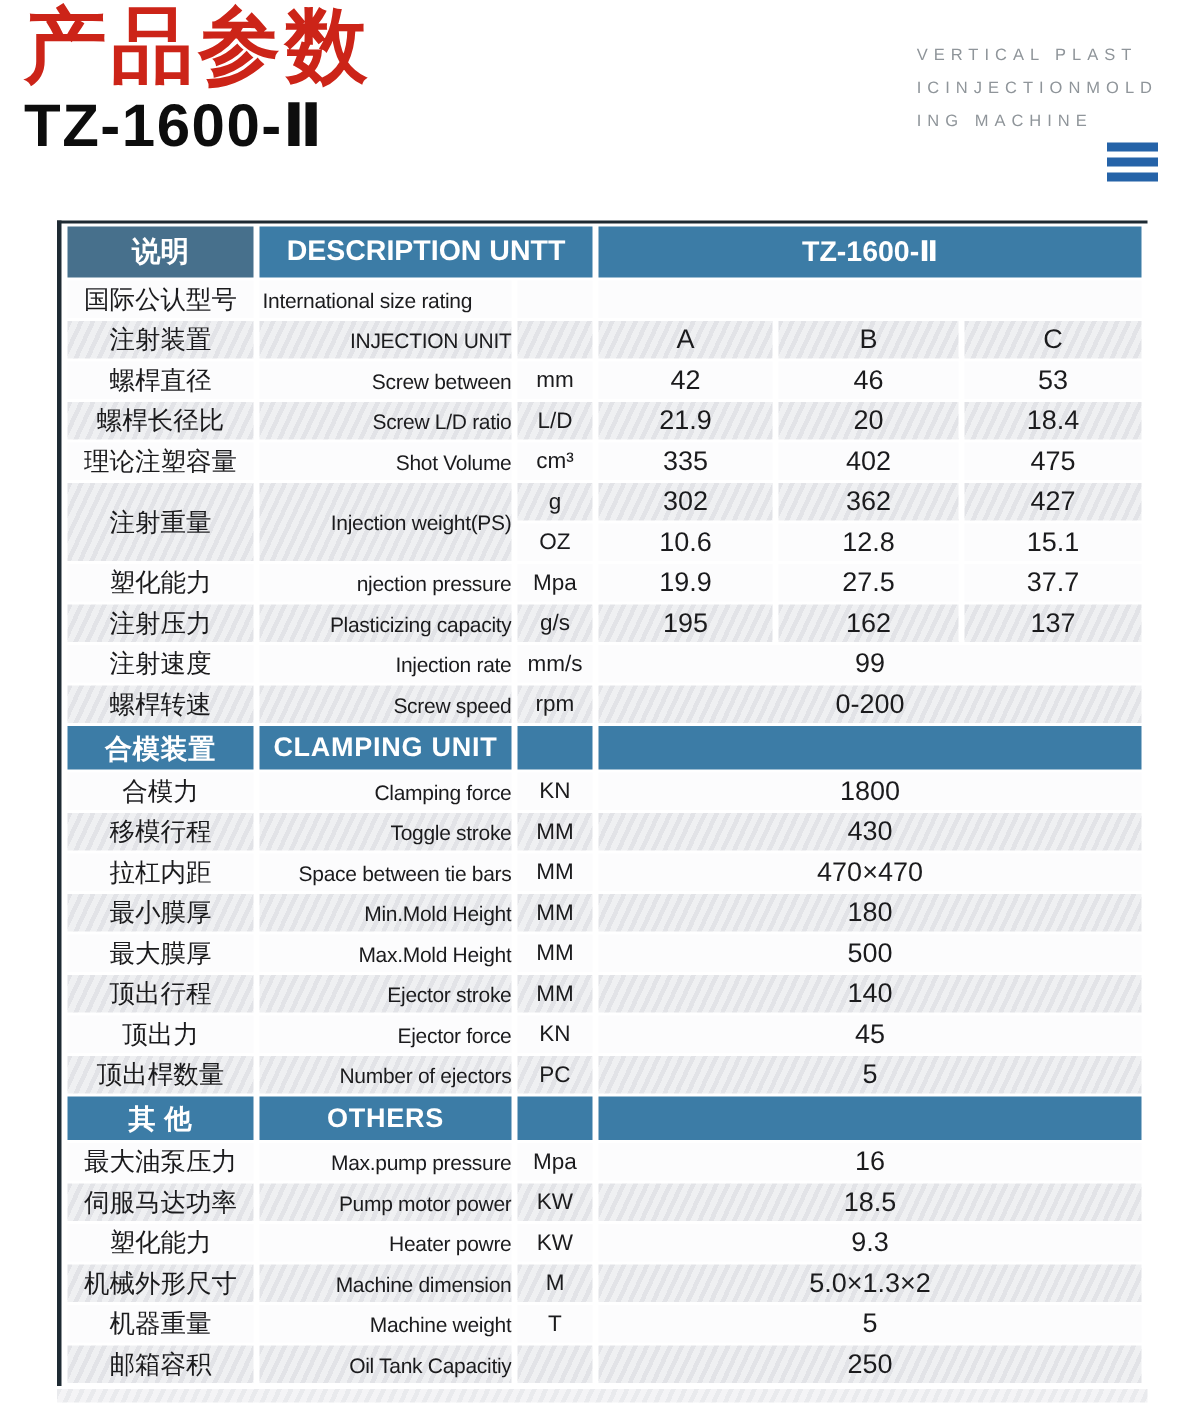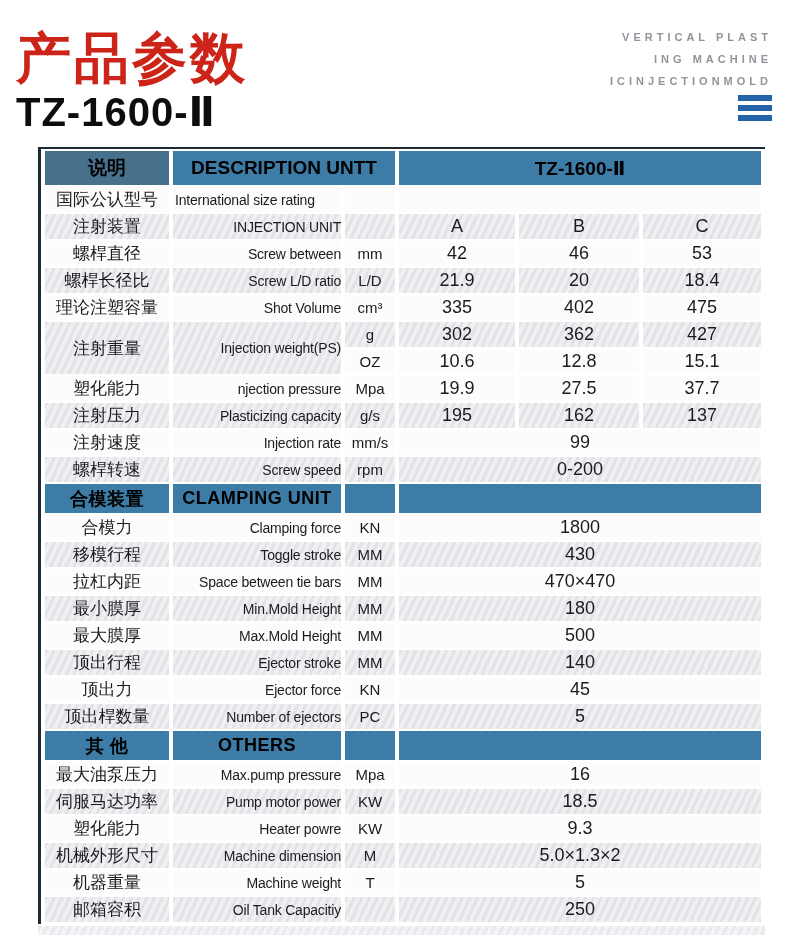--- a/index.html
+++ b/index.html
@@ -10,30 +10,30 @@
     --menu-blue:#2563a8;
     --gray:#8f959a;
     --text:#1b1b1d;
   }
   *{box-sizing:border-box;}
   html,body{margin:0;padding:0;}
   body{
     width:790px;height:950px;background:#ffffff;overflow:hidden;
     font-family:"Liberation Sans","DejaVu Sans",sans-serif;color:var(--text);
   }
-  .top{position:relative;height:147px;padding:28px 18px 0 16px;}
+  .top{position:relative;height:147px;padding:0 18px 0 16px;}
   .title-cn{
     color:var(--red);font-size:55px;font-weight:bold;letter-spacing:3px;line-height:1.1;
   }
   .model{
     color:#0d0d0d;font-size:40px;font-weight:bold;letter-spacing:1px;line-height:1.05;margin-top:2px;
   }
   .tagline{
-    position:absolute;top:26px;right:18px;text-align:right;
-    color:var(--gray);font-size:11px;font-weight:bold;letter-spacing:4px;line-height:22px;
+    position:absolute;top:26px;right:18px;
+    color:var(--gray);font-size:11px;font-weight:normal;letter-spacing:4px;line-height:22px;
   }
   .menu{position:absolute;top:95px;right:18px;width:34px;}
   .menu .bar{height:6px;background:var(--menu-blue);margin-bottom:4px;}
   .menu .bar:last-child{margin-bottom:0;}
 
   .table-wrap{
     margin-left:38px;width:727px;
     border-left:3px solid var(--dark);
     border-top:2px solid var(--dark);
   }
@@ -41,21 +41,21 @@
     border-collapse:separate;border-spacing:4px 2px;
     width:724px;table-layout:fixed;
   }
   td{
     text-align:center;vertical-align:middle;
     overflow:hidden;white-space:nowrap;padding:0;
   }
   tr.colhead td{height:34px;font-size:19px;}
   tr.section td{height:29px;font-size:18px;letter-spacing:0.5px;}
   tr.r td{height:25px;}
-  .hd{background:var(--blue);color:#000000;font-weight:bold;}
+  .hd{background:var(--blue);color:#ffffff;font-weight:bold;}
   .hd1{background:var(--blue-dark);}
   .sr{background-image:repeating-linear-gradient(115deg,#e2e3e7 0px,#e2e3e7 3px,#eff0f2 3px,#eff0f2 7px);}
   .wr{background:#fcfcfd;margin-top:12px;}
   .cn{font-size:17px;}
   .en{font-size:14px;letter-spacing:-0.2px;text-align:right;}
   .en-left{text-align:left;padding-left:2px;}
   .unit{font-size:15px;}
   .val{font-size:18px;}
   .bottom-band{
     margin-left:38px;width:727px;height:9px;margin-top:2px;
@@ -64,22 +64,22 @@
 </style>
 </head>
 <body>
 
 <div class="page">
   <div class="top">
     <div class="title-cn">产品参数</div>
     <div class="model">TZ-1600-Ⅱ</div>
     <div class="tagline">
       <div>VERTICAL PLAST</div>
+      <div>ICINJECTIONMOLD</div>
       <div>ING MACHINE</div>
-      <div>ICINJECTIONMOLD</div>
     </div>
     <div class="menu">
       <div class="bar"></div>
       <div class="bar"></div>
       <div class="bar"></div>
     </div>
   </div>
 
   <div class="table-wrap">
     <table>

